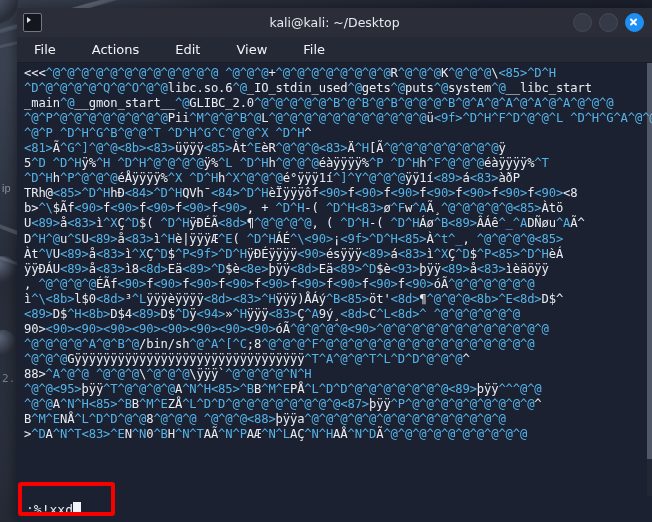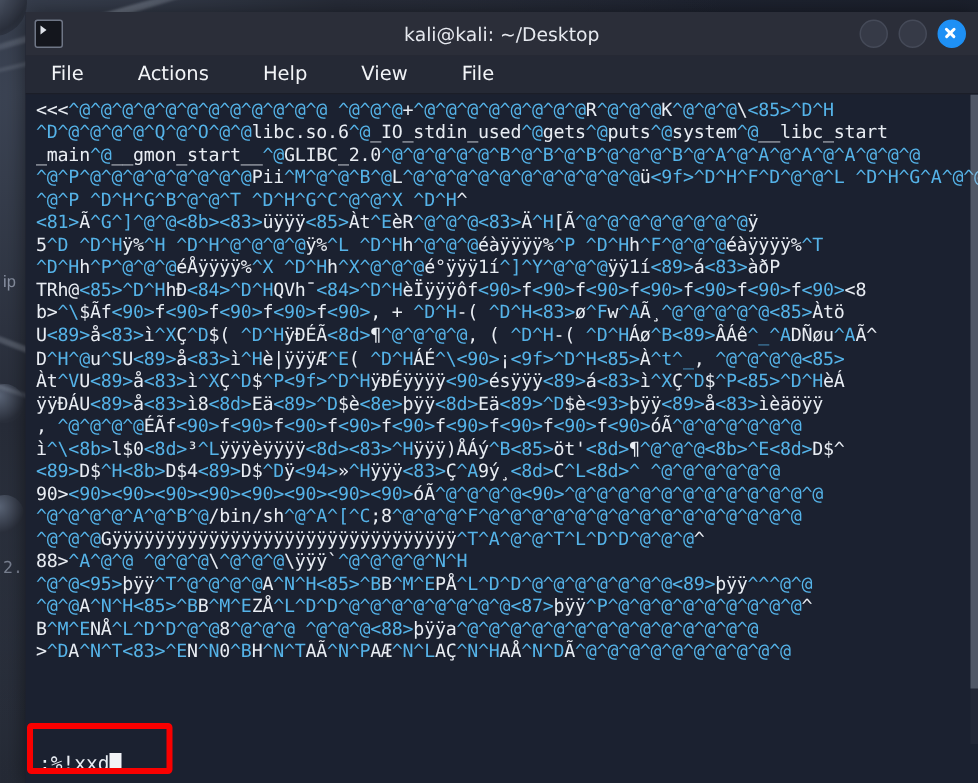--- a/index.html
+++ b/index.html
@@ -260,21 +260,21 @@
     <div id="win-buttons">
       <div class="win-btn min"></div>
       <div class="win-btn max"></div>
       <div class="win-btn close"></div>
     </div>
   </div>
 
   <div id="menubar">
     <div class="menu-item">File</div>
     <div class="menu-item">Actions</div>
-    <div class="menu-item">Help</div>
+    <div class="menu-item">Edit</div>
     <div class="menu-item">View</div>
     <div class="menu-item">File</div>
   </div>
 
   <div id="termbody">
     <div id="termtext"><div class="l">&lt;&lt;&lt;<span class="c">^@</span><span class="c">^@</span><span class="c">^@</span><span class="c">^@</span><span class="c">^@</span><span class="c">^@</span><span class="c">^@</span><span class="c">^@</span><span class="c">^@</span><span class="c">^@</span><span class="c">^@</span><span class="c">^@</span> <span class="c">^@</span><span class="c">^@</span><span class="c">^@</span>+<span class="c">^@</span><span class="c">^@</span><span class="c">^@</span><span class="c">^@</span><span class="c">^@</span><span class="c">^@</span><span class="c">^@</span><span class="c">^@</span>R<span class="c">^@</span><span class="c">^@</span><span class="c">^@</span>K<span class="c">^@</span><span class="c">^@</span><span class="c">^@</span>\<span class="c">&lt;85&gt;</span><span class="c">^D</span><span class="c">^H</span></div><div class="l"><span class="c">^D</span><span class="c">^@</span><span class="c">^@</span><span class="c">^@</span><span class="c">^@</span><span class="c">^Q</span><span class="c">^@</span><span class="c">^O</span><span class="c">^@</span><span class="c">^@</span>libc.so.6<span class="c">^@</span>_IO_stdin_used<span class="c">^@</span>gets<span class="c">^@</span>puts<span class="c">^@</span>system<span class="c">^@</span>__libc_start</div><div class="l">_main<span class="c">^@</span>__gmon_start__<span class="c">^@</span>GLIBC_2.0<span class="c">^@</span><span class="c">^@</span><span class="c">^@</span><span class="c">^@</span><span class="c">^@</span><span class="c">^B</span><span class="c">^@</span><span class="c">^B</span><span class="c">^@</span><span class="c">^B</span><span class="c">^@</span><span class="c">^@</span><span class="c">^@</span><span class="c">^B</span><span class="c">^@</span><span class="c">^A</span><span class="c">^@</span><span class="c">^A</span><span class="c">^@</span><span class="c">^A</span><span class="c">^@</span><span class="c">^A</span><span class="c">^@</span><span class="c">^@</span><span class="c">^@</span></div><div class="l"><span class="c">^@</span><span class="c">^P</span><span class="c">^@</span><span class="c">^@</span><span class="c">^@</span><span class="c">^@</span><span class="c">^@</span><span class="c">^@</span><span class="c">^@</span><span class="c">^@</span>Pii<span class="c">^M</span><span class="c">^@</span><span class="c">^@</span><span class="c">^B</span><span class="c">^@</span>L<span class="c">^@</span><span class="c">^@</span><span class="c">^@</span><span class="c">^@</span><span class="c">^@</span><span class="c">^@</span><span class="c">^@</span><span class="c">^@</span><span class="c">^@</span><span class="c">^@</span><span class="c">^@</span>ü<span class="c">&lt;9f&gt;</span><span class="c">^D</span><span class="c">^H</span><span class="c">^F</span><span class="c">^D</span><span class="c">^@</span><span class="c">^@</span><span class="c">^L</span> <span class="c">^D</span><span class="c">^H</span><span class="c">^G</span><span class="c">^A</span><span class="c">^@</span><span class="c">^@</span>^</div><div class="l"><span class="c">^@</span><span class="c">^P</span> <span class="c">^D</span><span class="c">^H</span><span class="c">^G</span><span class="c">^B</span><span class="c">^@</span><span class="c">^@</span><span class="c">^T</span> <span class="c">^D</span><span class="c">^H</span><span class="c">^G</span><span class="c">^C</span><span class="c">^@</span><span class="c">^@</span><span class="c">^X</span> <span class="c">^D</span><span class="c">^H</span>^</div><div class="l"><span class="c">&lt;81&gt;</span>Ã<span class="c">^G</span><span class="c">^]</span><span class="c">^@</span><span class="c">^@</span><span class="c">&lt;8b&gt;</span><span class="c">&lt;83&gt;</span>üÿÿÿ<span class="c">&lt;85&gt;</span>Àt<span class="c">^E</span>èR<span class="c">^@</span><span class="c">^@</span><span class="c">^@</span><span class="c">&lt;83&gt;</span>Ä<span class="c">^H</span>[Ã<span class="c">^@</span><span class="c">^@</span><span class="c">^@</span><span class="c">^@</span><span class="c">^@</span><span class="c">^@</span><span class="c">^@</span><span class="c">^@</span>ÿ</div><div class="l">5<span class="c">^D</span> <span class="c">^D</span><span class="c">^H</span>ÿ%<span class="c">^H</span> <span class="c">^D</span><span class="c">^H</span><span class="c">^@</span><span class="c">^@</span><span class="c">^@</span><span class="c">^@</span>ÿ%<span class="c">^L</span> <span class="c">^D</span><span class="c">^H</span>h<span class="c">^@</span><span class="c">^@</span><span class="c">^@</span>éàÿÿÿÿ%<span class="c">^P</span> <span class="c">^D</span><span class="c">^H</span>h<span class="c">^F</span><span class="c">^@</span><span class="c">^@</span><span class="c">^@</span>éàÿÿÿÿ%<span class="c">^T</span></div><div class="l"><span class="c">^D</span><span class="c">^H</span>h<span class="c">^P</span><span class="c">^@</span><span class="c">^@</span><span class="c">^@</span>éÅÿÿÿÿ%<span class="c">^X</span> <span class="c">^D</span><span class="c">^H</span>h<span class="c">^X</span><span class="c">^@</span><span class="c">^@</span><span class="c">^@</span>é°ÿÿÿ1í<span class="c">^]</span><span class="c">^Y</span><span class="c">^@</span><span class="c">^@</span><span class="c">^@</span>ÿÿ1í<span class="c">&lt;89&gt;</span>á<span class="c">&lt;83&gt;</span>àðP</div><div class="l">TRh@<span class="c">&lt;85&gt;</span><span class="c">^D</span><span class="c">^H</span>hÐ<span class="c">&lt;84&gt;</span><span class="c">^D</span><span class="c">^H</span>QVh¯<span class="c">&lt;84&gt;</span><span class="c">^D</span><span class="c">^H</span>èÏÿÿÿôf<span class="c">&lt;90&gt;</span>f<span class="c">&lt;90&gt;</span>f<span class="c">&lt;90&gt;</span>f<span class="c">&lt;90&gt;</span>f<span class="c">&lt;90&gt;</span>f<span class="c">&lt;90&gt;</span>f<span class="c">&lt;90&gt;</span>&lt;8</div><div class="l">b&gt;<span class="c">^\</span>$Ãf<span class="c">&lt;90&gt;</span>f<span class="c">&lt;90&gt;</span>f<span class="c">&lt;90&gt;</span>f<span class="c">&lt;90&gt;</span>f<span class="c">&lt;90&gt;</span>, + <span class="c">^D</span><span class="c">^H</span>-( <span class="c">^D</span><span class="c">^H</span><span class="c">&lt;83&gt;</span>ø<span class="c">^F</span>w<span class="c">^A</span>Ã¸<span class="c">^@</span><span class="c">^@</span><span class="c">^@</span><span class="c">^@</span><span class="c">^@</span><span class="c">&lt;85&gt;</span>Àtö</div><div class="l">U<span class="c">&lt;89&gt;</span>å<span class="c">&lt;83&gt;</span>ì<span class="c">^X</span>Ç<span class="c">^D</span>$( <span class="c">^D</span><span class="c">^H</span>ÿÐÉÃ<span class="c">&lt;8d&gt;</span>¶<span class="c">^@</span><span class="c">^@</span><span class="c">^@</span><span class="c">^@</span>, ( <span class="c">^D</span><span class="c">^H</span>-( <span class="c">^D</span><span class="c">^H</span>Áø<span class="c">^B</span><span class="c">&lt;89&gt;</span>ÂÁê<span class="c">^_</span><span class="c">^A</span>DÑøu<span class="c">^A</span>Ã^</div><div class="l">D<span class="c">^H</span><span class="c">^@</span>u<span class="c">^S</span>U<span class="c">&lt;89&gt;</span>å<span class="c">&lt;83&gt;</span>ì<span class="c">^H</span>è|ÿÿÿÆ<span class="c">^E</span>( <span class="c">^D</span><span class="c">^H</span>ÁÉ<span class="c">^\</span><span class="c">&lt;90&gt;</span>¡<span class="c">&lt;9f&gt;</span><span class="c">^D</span><span class="c">^H</span><span class="c">&lt;85&gt;</span>À<span class="c">^t</span><span class="c">^_</span>, <span class="c">^@</span><span class="c">^@</span><span class="c">^@</span><span class="c">^@</span><span class="c">&lt;85&gt;</span></div><div class="l">Àt<span class="c">^V</span>U<span class="c">&lt;89&gt;</span>å<span class="c">&lt;83&gt;</span>ì<span class="c">^X</span>Ç<span class="c">^D</span>$<span class="c">^P</span><span class="c">&lt;9f&gt;</span><span class="c">^D</span><span class="c">^H</span>ÿÐÉÿÿÿÿ<span class="c">&lt;90&gt;</span>ésÿÿÿ<span class="c">&lt;89&gt;</span>á<span class="c">&lt;83&gt;</span>ì<span class="c">^X</span>Ç<span class="c">^D</span>$<span class="c">^P</span><span class="c">&lt;85&gt;</span><span class="c">^D</span><span class="c">^H</span>èÁ</div><div class="l">ÿÿÐÁU<span class="c">&lt;89&gt;</span>å<span class="c">&lt;83&gt;</span>ì8<span class="c">&lt;8d&gt;</span>Eä<span class="c">&lt;89&gt;</span><span class="c">^D</span>$è<span class="c">&lt;8e&gt;</span>þÿÿ<span class="c">&lt;8d&gt;</span>Eä<span class="c">&lt;89&gt;</span><span class="c">^D</span>$è<span class="c">&lt;93&gt;</span>þÿÿ<span class="c">&lt;89&gt;</span>å<span class="c">&lt;83&gt;</span>ìèäöÿÿ</div><div class="l">, <span class="c">^@</span><span class="c">^@</span><span class="c">^@</span><span class="c">^@</span>ÉÃf<span class="c">&lt;90&gt;</span>f<span class="c">&lt;90&gt;</span>f<span class="c">&lt;90&gt;</span>f<span class="c">&lt;90&gt;</span>f<span class="c">&lt;90&gt;</span>f<span class="c">&lt;90&gt;</span>f<span class="c">&lt;90&gt;</span>f<span class="c">&lt;90&gt;</span>f<span class="c">&lt;90&gt;</span>óÃ<span class="c">^@</span><span class="c">^@</span><span class="c">^@</span><span class="c">^@</span><span class="c">^@</span><span class="c">^@</span></div><div class="l">ì<span class="c">^\</span><span class="c">&lt;8b&gt;</span>l$0<span class="c">&lt;8d&gt;</span>³<span class="c">^L</span>ÿÿÿèÿÿÿÿ<span class="c">&lt;8d&gt;</span><span class="c">&lt;83&gt;</span><span class="c">^H</span>ÿÿÿ)ÅÁý<span class="c">^B</span><span class="c">&lt;85&gt;</span>öt'<span class="c">&lt;8d&gt;</span>¶<span class="c">^@</span><span class="c">^@</span><span class="c">^@</span><span class="c">&lt;8b&gt;</span><span class="c">^E</span><span class="c">&lt;8d&gt;</span>D$^</div><div class="l"><span class="c">&lt;89&gt;</span>D$<span class="c">^H</span><span class="c">&lt;8b&gt;</span>D$4<span class="c">&lt;89&gt;</span>D$<span class="c">^D</span>ÿ<span class="c">&lt;94&gt;</span>»<span class="c">^H</span>ÿÿÿ<span class="c">&lt;83&gt;</span>Ç<span class="c">^A</span>9ý¸<span class="c">&lt;8d&gt;</span>C<span class="c">^L</span><span class="c">&lt;8d&gt;</span><span class="c">^ </span><span class="c">^@</span><span class="c">^@</span><span class="c">^@</span><span class="c">^@</span><span class="c">^@</span><span class="c">^@</span></div><div class="l">90&gt;<span class="c">&lt;90&gt;</span><span class="c">&lt;90&gt;</span><span class="c">&lt;90&gt;</span><span class="c">&lt;90&gt;</span><span class="c">&lt;90&gt;</span><span class="c">&lt;90&gt;</span><span class="c">&lt;90&gt;</span><span class="c">&lt;90&gt;</span>óÃ<span class="c">^@</span><span class="c">^@</span><span class="c">^@</span><span class="c">^@</span><span class="c">&lt;90&gt;</span><span class="c">^@</span><span class="c">^@</span><span class="c">^@</span><span class="c">^@</span><span class="c">^@</span><span class="c">^@</span><span class="c">^@</span><span class="c">^@</span><span class="c">^@</span><span class="c">^@</span><span class="c">^@</span><span class="c">^@</span></div><div class="l"><span class="c">^@</span><span class="c">^@</span><span class="c">^@</span><span class="c">^@</span><span class="c">^A</span><span class="c">^@</span><span class="c">^B</span><span class="c">^@</span>/bin/sh<span class="c">^@</span><span class="c">^A</span><span class="c">^[</span><span class="c">^C</span>;8<span class="c">^@</span><span class="c">^@</span><span class="c">^@</span><span class="c">^F</span><span class="c">^@</span><span class="c">^@</span><span class="c">^@</span><span class="c">^@</span><span class="c">^@</span><span class="c">^@</span><span class="c">^@</span><span class="c">^@</span><span class="c">^@</span><span class="c">^@</span><span class="c">^@</span><span class="c">^@</span><span class="c">^@</span><span class="c">^@</span><span class="c">^@</span></div><div class="l"><span class="c">^@</span><span class="c">^@</span><span class="c">^@</span>Gÿÿÿÿÿÿÿÿÿÿÿÿÿÿÿÿÿÿÿÿÿÿÿÿÿÿÿÿÿÿÿÿ<span class="c">^T</span><span class="c">^A</span><span class="c">^@</span><span class="c">^@</span><span class="c">^T</span><span class="c">^L</span><span class="c">^D</span><span class="c">^D</span><span class="c">^@</span><span class="c">^@</span><span class="c">^@</span>^</div><div class="l">88&gt;<span class="c">^A</span><span class="c">^@</span><span class="c">^@</span> <span class="c">^@</span><span class="c">^@</span><span class="c">^@</span>\<span class="c">^@</span><span class="c">^@</span><span class="c">^@</span>\ÿÿÿ`<span class="c">^@</span><span class="c">^@</span><span class="c">^@</span><span class="c">^@</span><span class="c">^N</span><span class="c">^H</span></div><div class="l"><span class="c">^@</span><span class="c">^@</span><span class="c">&lt;95&gt;</span>þÿÿ<span class="c">^T</span><span class="c">^@</span><span class="c">^@</span><span class="c">^@</span><span class="c">^@</span>A<span class="c">^N</span><span class="c">^H</span><span class="c">&lt;85&gt;</span><span class="c">^B</span>B<span class="c">^M</span><span class="c">^E</span>PÅ<span class="c">^L</span><span class="c">^D</span><span class="c">^D</span><span class="c">^@</span><span class="c">^@</span><span class="c">^@</span><span class="c">^@</span><span class="c">^@</span><span class="c">^@</span><span class="c">^@</span><span class="c">&lt;89&gt;</span>þÿÿ<span class="c">^^</span><span class="c">^@</span><span class="c">^@</span></div><div class="l"><span class="c">^@</span><span class="c">^@</span>A<span class="c">^N</span><span class="c">^H</span><span class="c">&lt;85&gt;</span><span class="c">^B</span>B<span class="c">^M</span><span class="c">^E</span>ZÅ<span class="c">^L</span><span class="c">^D</span><span class="c">^D</span><span class="c">^@</span><span class="c">^@</span><span class="c">^@</span><span class="c">^@</span><span class="c">^@</span><span class="c">^@</span><span class="c">^@</span><span class="c">^@</span><span class="c">&lt;87&gt;</span>þÿÿ<span class="c">^P</span><span class="c">^@</span><span class="c">^@</span><span class="c">^@</span><span class="c">^@</span><span class="c">^@</span><span class="c">^@</span><span class="c">^@</span><span class="c">^@</span><span class="c">^@</span>^</div><div class="l">B<span class="c">^M</span><span class="c">^E</span>NÅ<span class="c">^L</span><span class="c">^D</span><span class="c">^D</span><span class="c">^@</span><span class="c">^@</span>8<span class="c">^@</span><span class="c">^@</span><span class="c">^@</span> <span class="c">^@</span><span class="c">^@</span><span class="c">^@</span><span class="c">&lt;88&gt;</span>þÿÿa<span class="c">^@</span><span class="c">^@</span><span class="c">^@</span><span class="c">^@</span><span class="c">^@</span><span class="c">^@</span><span class="c">^@</span><span class="c">^@</span><span class="c">^@</span><span class="c">^@</span><span class="c">^@</span><span class="c">^@</span><span class="c">^@</span><span class="c">^@</span></div><div class="l">&gt;<span class="c">^D</span>A<span class="c">^N</span><span class="c">^T</span><span class="c">&lt;83&gt;</span><span class="c">^E</span>N<span class="c">^N</span>0<span class="c">^B</span>H<span class="c">^N</span><span class="c">^T</span>AÃ<span class="c">^N</span><span class="c">^P</span>AÆ<span class="c">^N</span><span class="c">^L</span>AÇ<span class="c">^N</span><span class="c">^H</span>AÅ<span class="c">^N</span><span class="c">^D</span>Ã<span class="c">^@</span><span class="c">^@</span><span class="c">^@</span><span class="c">^@</span><span class="c">^@</span><span class="c">^@</span><span class="c">^@</span><span class="c">^@</span><span class="c">^@</span><span class="c">^@</span></div></div>
 
     <div id="scrollbar">
       <div id="scroll-thumb"></div>
     </div>

